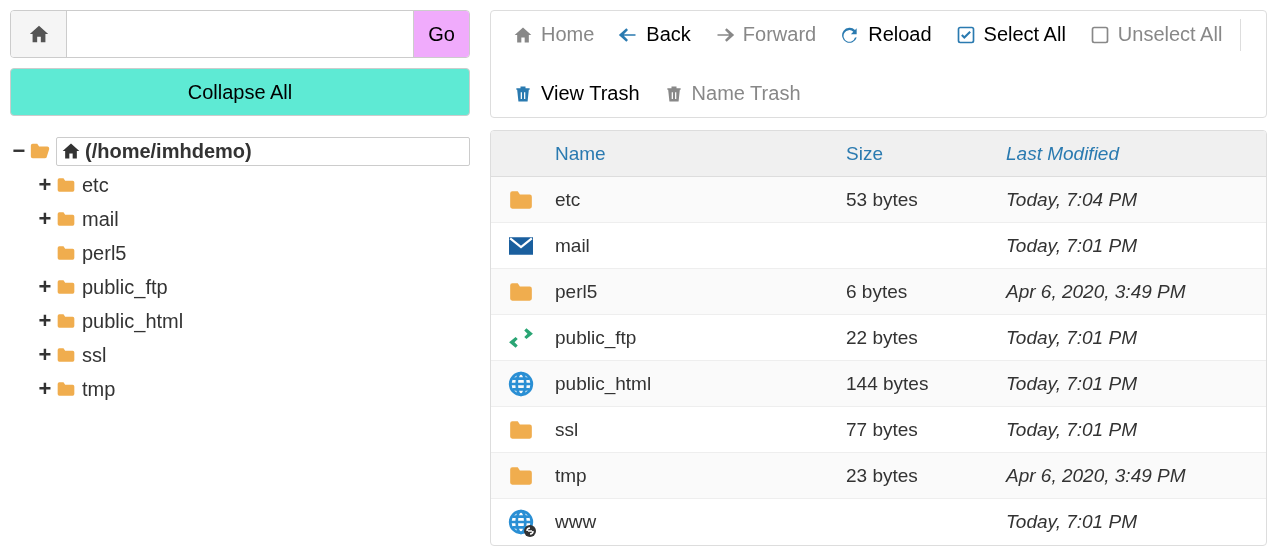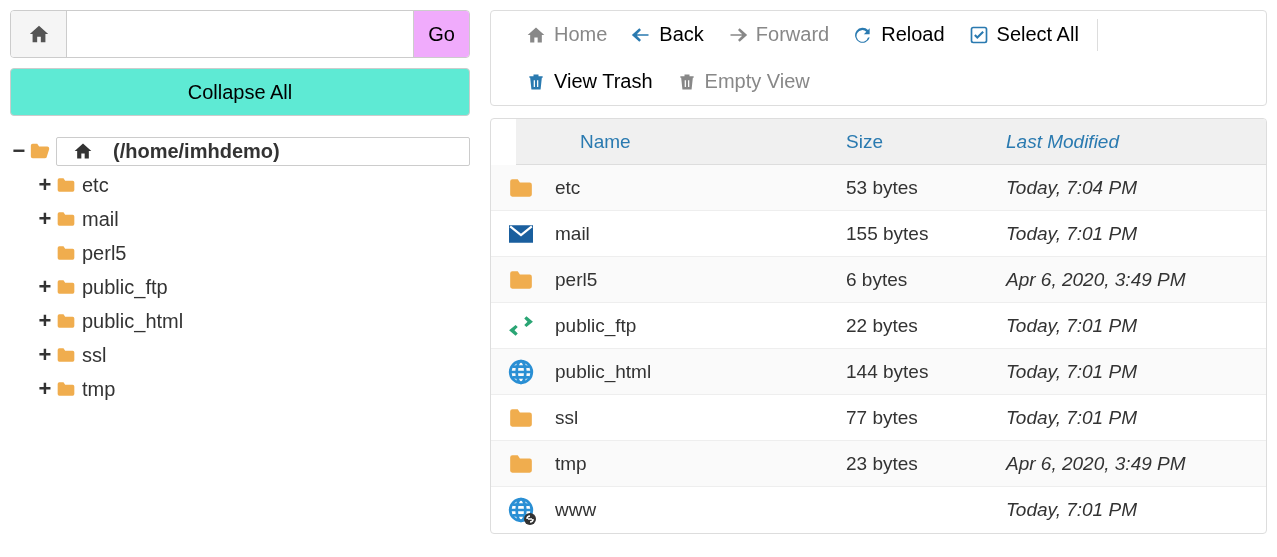--- a/index.html
+++ b/index.html
@@ -16,33 +16,33 @@
 
 
 .collapse-btn { width: 100%; height: 48px; margin-top: 10px; border: 1px solid #ccc; border-radius: 4px; background: #5eead4; font-size: 20px; cursor: pointer; }
 
 
 .tree { margin-top: 18px; font-size: 20px; }
 .tree-row { display: flex; align-items: center; height: 34px; cursor: pointer; }
 .tree-expander { width: 18px; text-align: center; font-size: 22px; font-weight: bold; color: #333; line-height: 1; }
 .tree-icon { width: 24px; display: flex; align-items: center; justify-content: center; margin-right: 4px; }
 .tree-label { white-space: nowrap; }
-.tree-root-label { border: 1px solid #ccc; border-radius: 2px; padding: 2px 16px; font-weight: bold; display: flex; align-items: center; gap: 20px; flex: 1; }
+.tree-root-label { border: 1px solid #ccc; border-radius: 2px; padding: 2px 4px; font-weight: bold; display: flex; align-items: center; gap: 4px; flex: 1; }
 .tree-children { margin-left: 26px; }
 
 
-.toolbar { border: 1px solid #ddd; border-radius: 4px; padding: 6px 23px; display: flex; flex-wrap: wrap; align-items: center; row-gap: 12px; }
+.toolbar { border: 1px solid #ddd; border-radius: 4px; padding: 6px 10px; display: flex; flex-wrap: wrap; align-items: center; row-gap: 24px; }
 .tb-item { display: inline-flex; align-items: center; gap: 8px; padding: 6px 12px; font-size: 20px; cursor: pointer; white-space: nowrap; }
 .tb-disabled { color: #888; }
 .tb-enabled { color: #000000; }
 .tb-sep { width: 1px; height: 32px; background: #ddd; margin: 0 6px; }
 
 
 .ftable { margin-top: 12px; border: 1px solid #ddd; border-radius: 4px; overflow: hidden; }
-.fhead { display: flex; background: #f0f0f0; border-bottom: 1px solid #ddd; height: 46px; align-items: center; color: #2a7ab0; font-size: 19px; margin-left: 25px; }
+.fhead { display: flex; background: #f0f0f0; border-bottom: 1px solid #ddd; height: 46px; align-items: center; color: #2a7ab0; font-size: 19px; }
 .frow { display: flex; height: 46px; align-items: center; border-bottom: 1px solid #eee; font-size: 19px; }
 .frow:nth-child(odd) { background: #fafafa; }
 .frow:last-child { border-bottom: none; }
 .col-icon { width: 60px; display: flex; justify-content: center; }
 .col-name { flex: 1; padding-left: 4px; }
 .col-size { width: 160px; }
 .col-date { width: 260px; font-style: italic; }
 .fhead .col-name, .fhead .col-size, .fhead .col-date { cursor: pointer; }
 
 
@@ -235,32 +235,38 @@
           </svg>
         <span>Reload</span>
       </span>
 
       <span class="tb-item tb-enabled">
         <svg width="20" height="20" viewBox="0 0 24 24" style="color:#2a7ab0">
             <use href="#i-check"></use>
           </svg>
         <span>Select All</span>
       </span>
+      <span class="tb-item tb-disabled">
+        <svg width="20" height="20" viewBox="0 0 24 24" style="color:#888">
+            <use href="#i-box"></use>
+          </svg>
+        <span>Unselect All</span>
+      </span>
       <span class="tb-sep"></span>
       <span class="tb-item tb-enabled">
         <svg width="20" height="20" viewBox="0 0 24 24" class="ic-blue">
             <use href="#i-trash"></use>
           </svg>
         <span>View Trash</span>
       </span>
       <span class="tb-item tb-disabled">
         <svg width="20" height="20" viewBox="0 0 24 24" class="ic-gray">
             <use href="#i-trash"></use>
           </svg>
-        <span>Empty View</span>
+        <span>Name Trash</span>
       </span>
     </div>
 
     <div class="ftable">
       <div class="fhead">
         <div class="col-icon"></div>
         <div class="col-name">Name</div>
         <div class="col-size">Size</div>
         <div class="col-date">Last Modified</div>
       </div>
@@ -275,21 +281,20 @@
             <div class="col-size">53 bytes</div>
             <div class="col-date">Today, 7:04 PM</div>
           </div>
           <div class="frow">
             <div class="col-icon">
               <svg width="26" height="26" viewBox="0 0 24 24" style="color:#1a5f9e">
                 <use href="#i-mail"></use>
               </svg>
             </div>
             <div class="col-name">mail</div>
-            <div class="col-size">155 bytes</div>
             <div class="col-date">Today, 7:01 PM</div>
           </div>
           <div class="frow">
             <div class="col-icon">
               <svg width="26" height="26" viewBox="0 0 24 24" class="ic-folder">
                 <use href="#i-folder"></use>
               </svg>
             </div>
             <div class="col-name">perl5</div>
             <div class="col-size">6 bytes</div>

